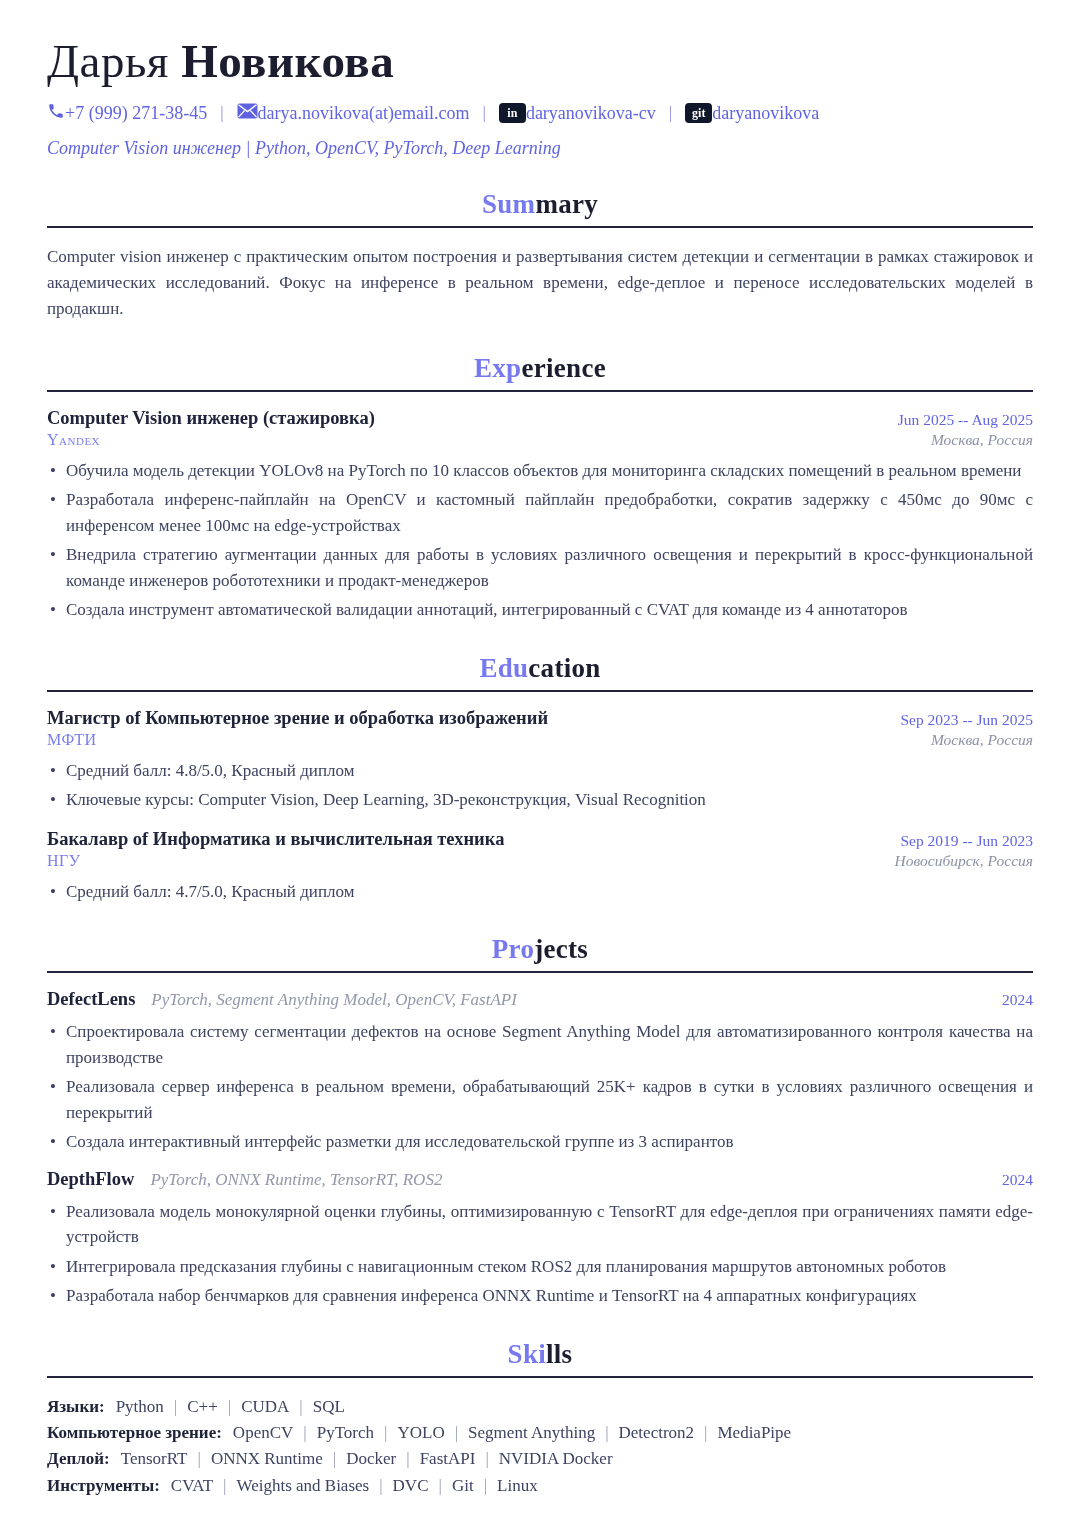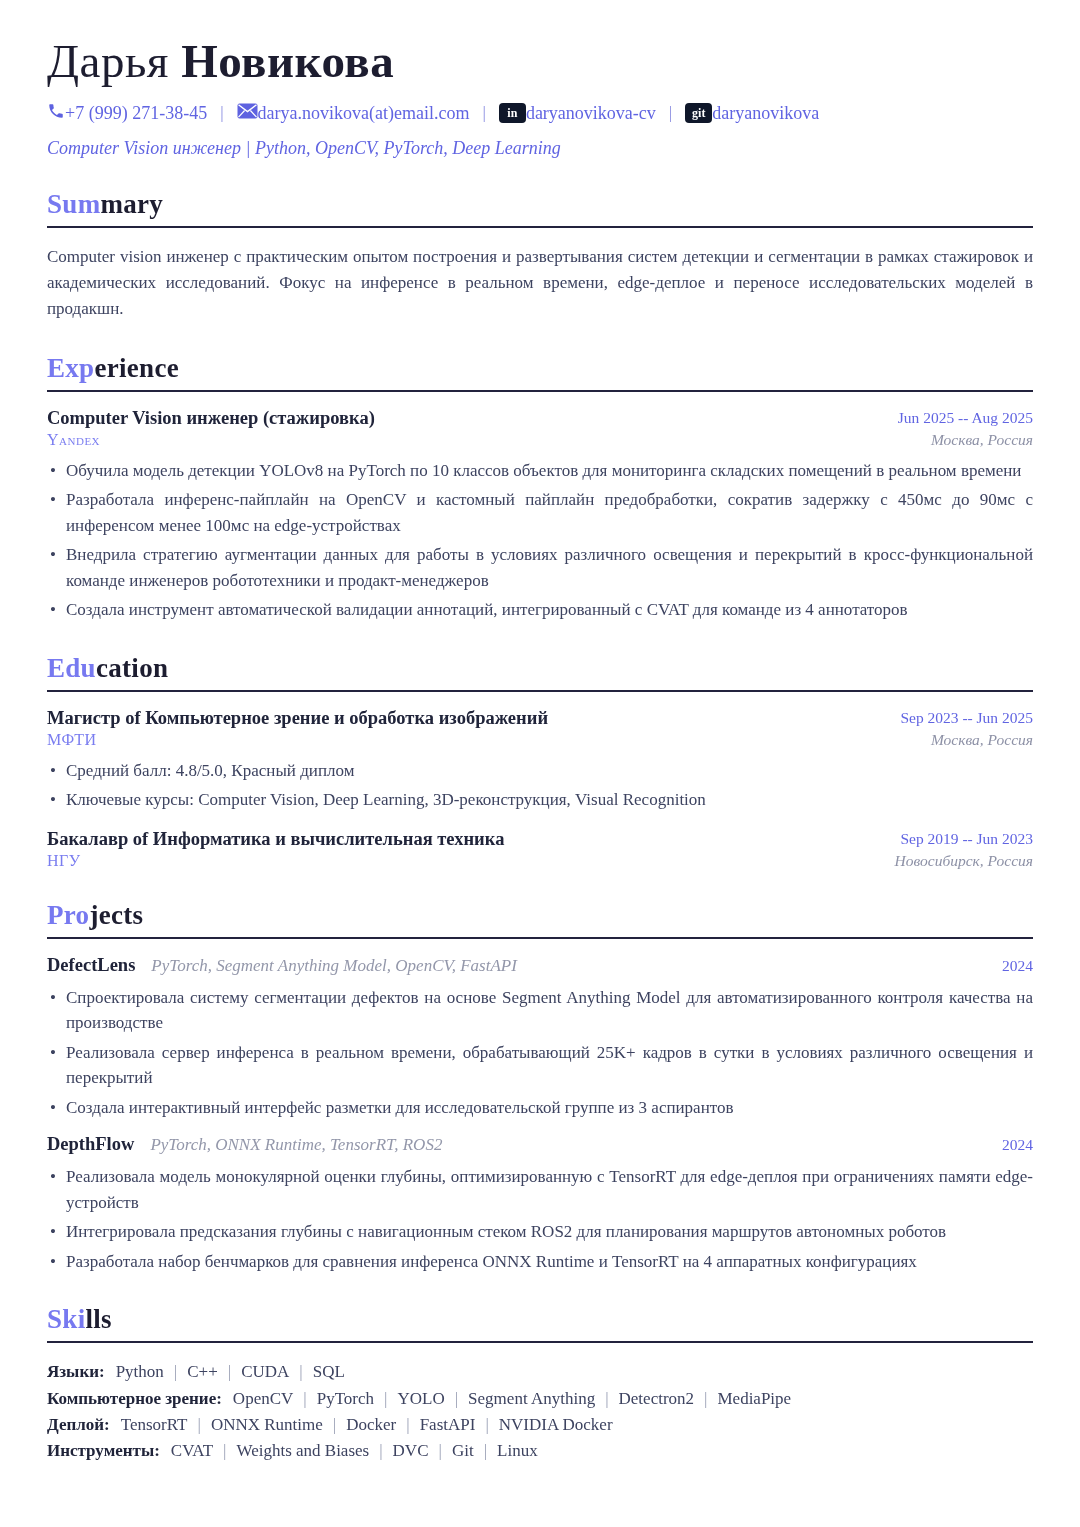--- a/index.html
+++ b/index.html
@@ -57,38 +57,39 @@
 
   
   section { margin-top: 30px; }
   h2 {
     font-size: 27px;
     font-weight: 700;
     color: #1d1d30;
     padding-bottom: 6px;
     border-bottom: 2px solid #23233d;
     letter-spacing: 0.3px;
+    text-align: center;
   }
   h2 .accent { color: #7779f0; }
   .section-body { margin-top: 16px; }
 
   p.justified {
     font-size: 17px;
     line-height: 1.55;
     text-align: justify;
     color: #3d4360;
   }
 
   
   .entry { margin-top: 16px; }
   .entry:first-child { margin-top: 0; }
   .entry-head {
     display: flex;
     justify-content: space-between;
-    align-items: center;
+    align-items: flex-end;
   }
   .entry-title {
     font-size: 18.5px;
     font-weight: 700;
     color: #20243a;
   }
   .entry-dates {
     font-size: 15.5px;
     color: #6064e2;
     white-space: nowrap;
@@ -257,20 +258,23 @@
 
       <div class="entry">
         <div class="entry-head">
           <span class="entry-title">Бакалавр of Информатика и вычислительная техника</span>
           <span class="entry-dates">Sep 2019 -- Jun 2023</span>
         </div>
         <div class="entry-sub">
           <span class="org">НГУ</span>
           <span class="loc">Новосибирск, Россия</span>
         </div>
+        <ul class="bullets">
+          <li>Средний балл: 4.7/5.0, Красный диплом</li>
+        </ul>
       </div>
     </div>
   </section>
 
   <section>
     <h2><span class="accent">Pro</span><span>jects</span></h2>
     <div class="section-body">
       <div class="project">
         <div class="proj-head">
           <span class="proj-left">

